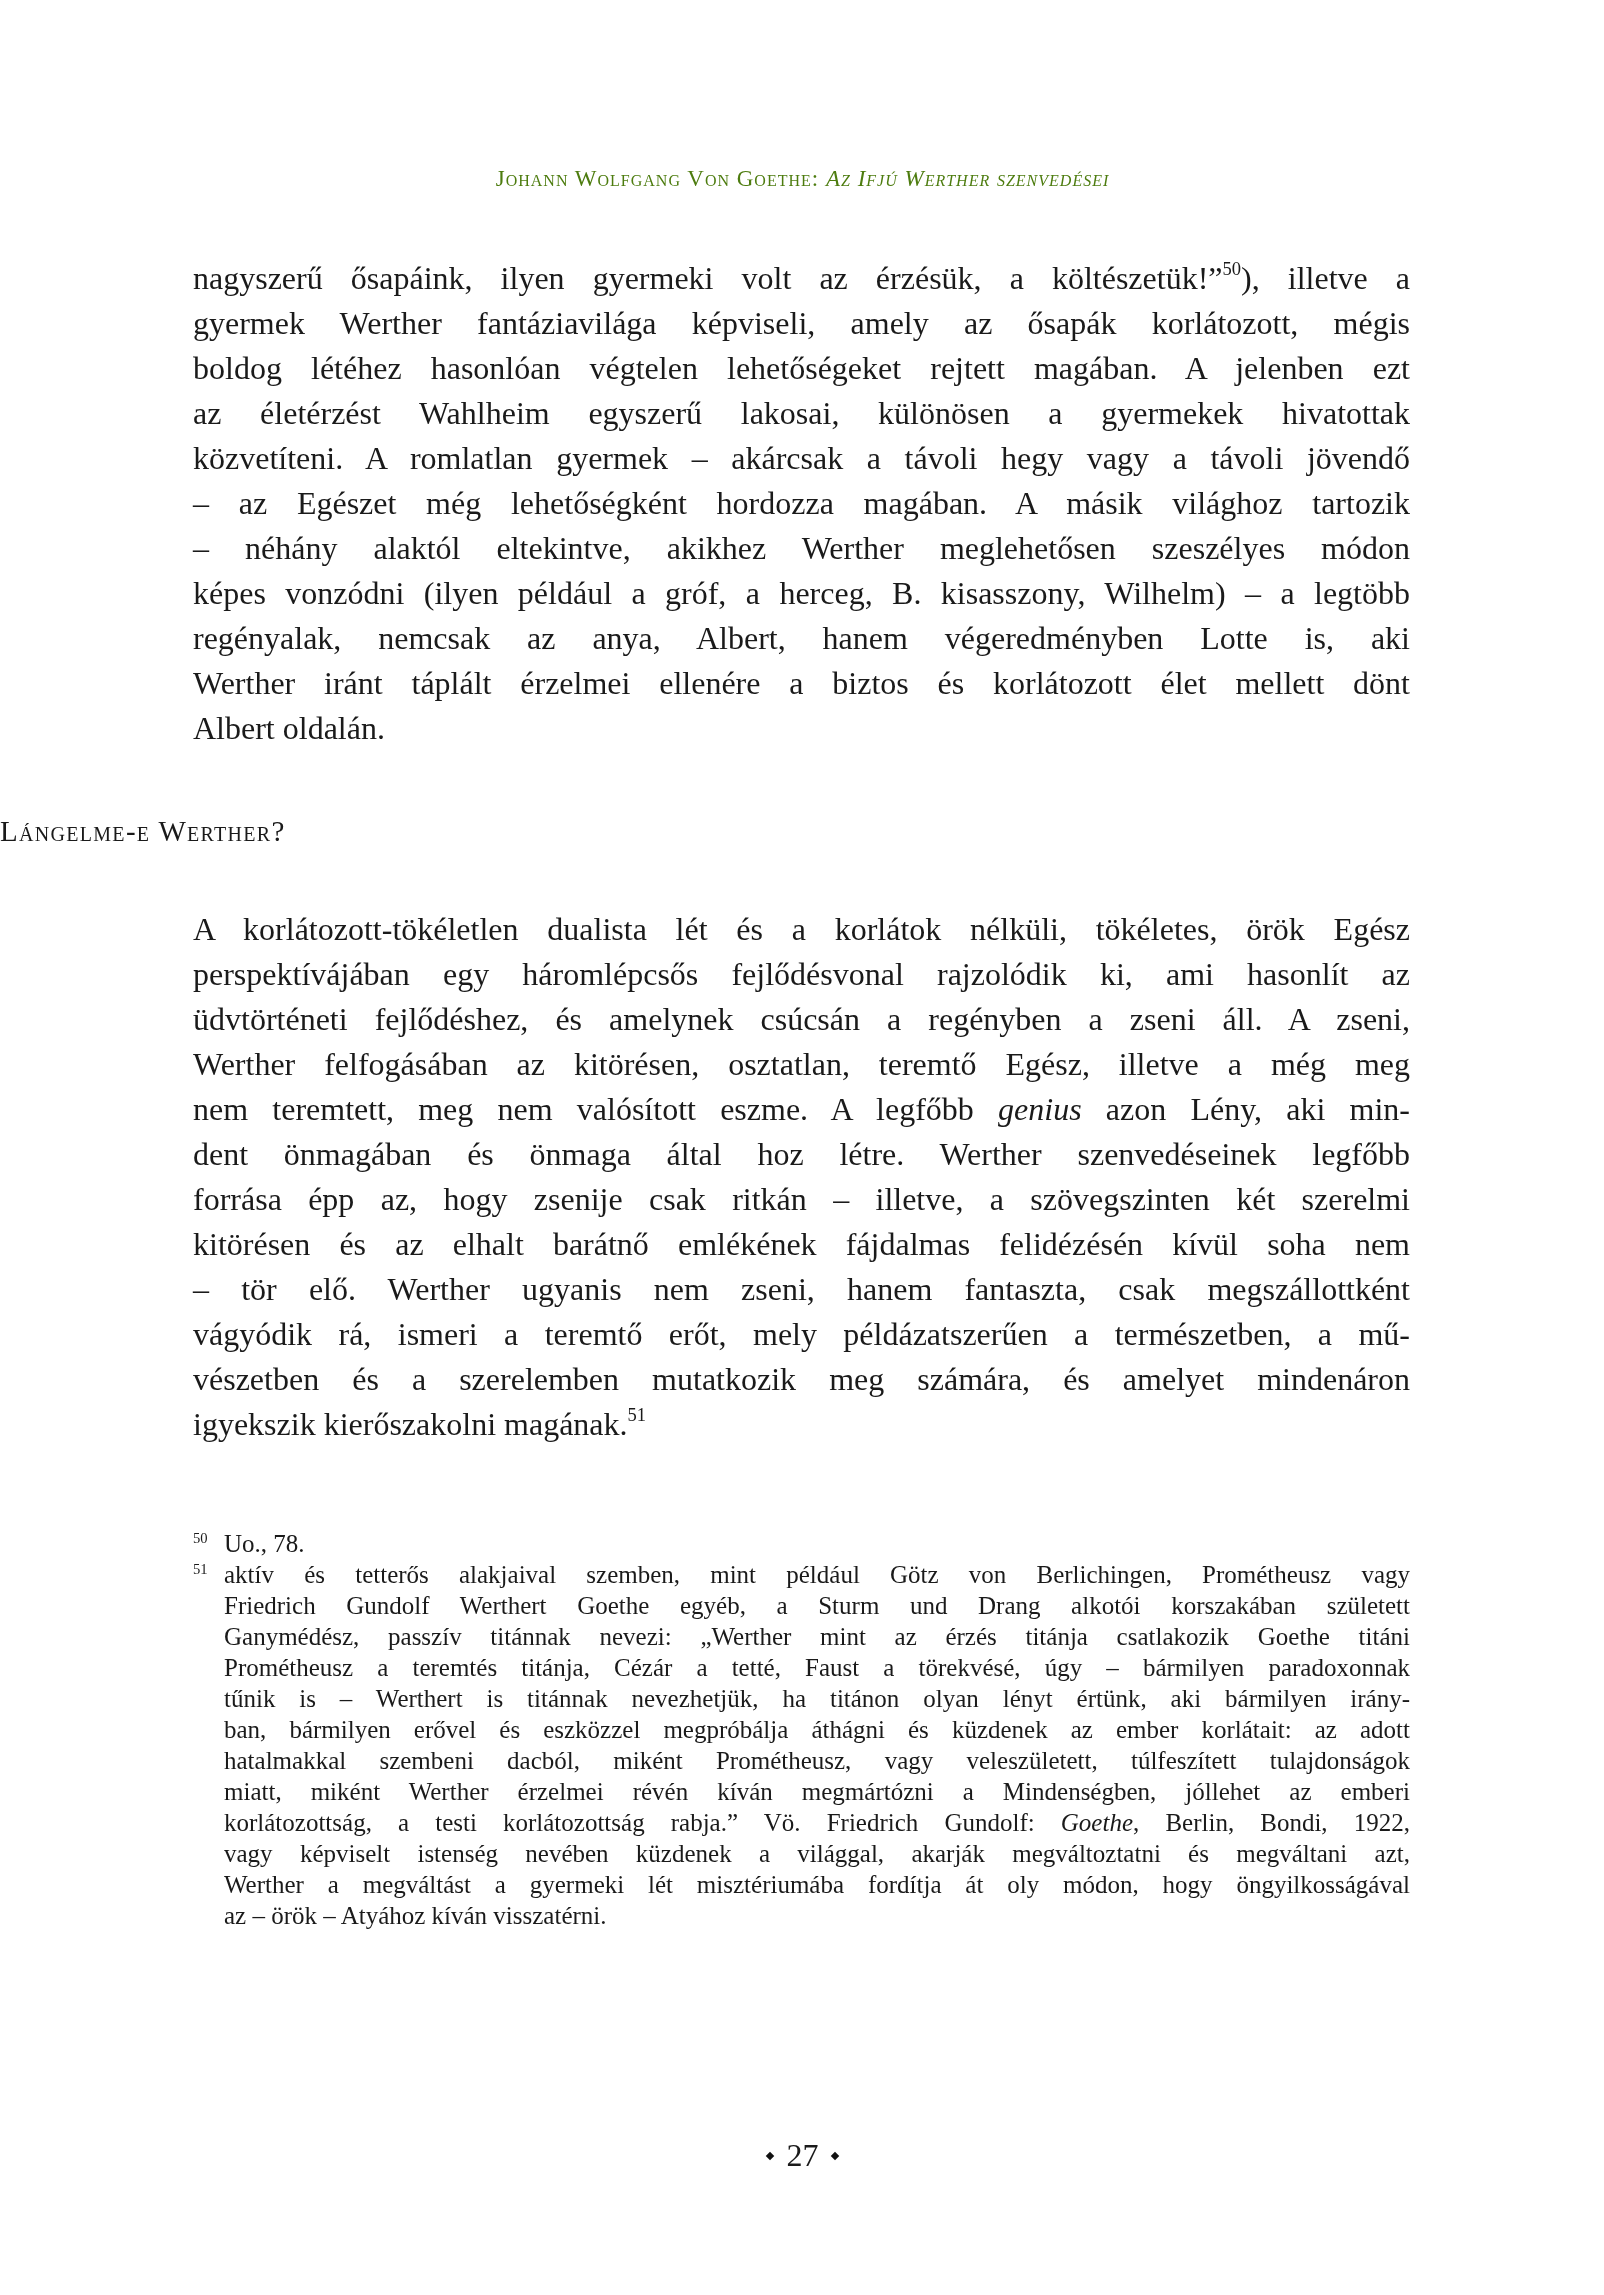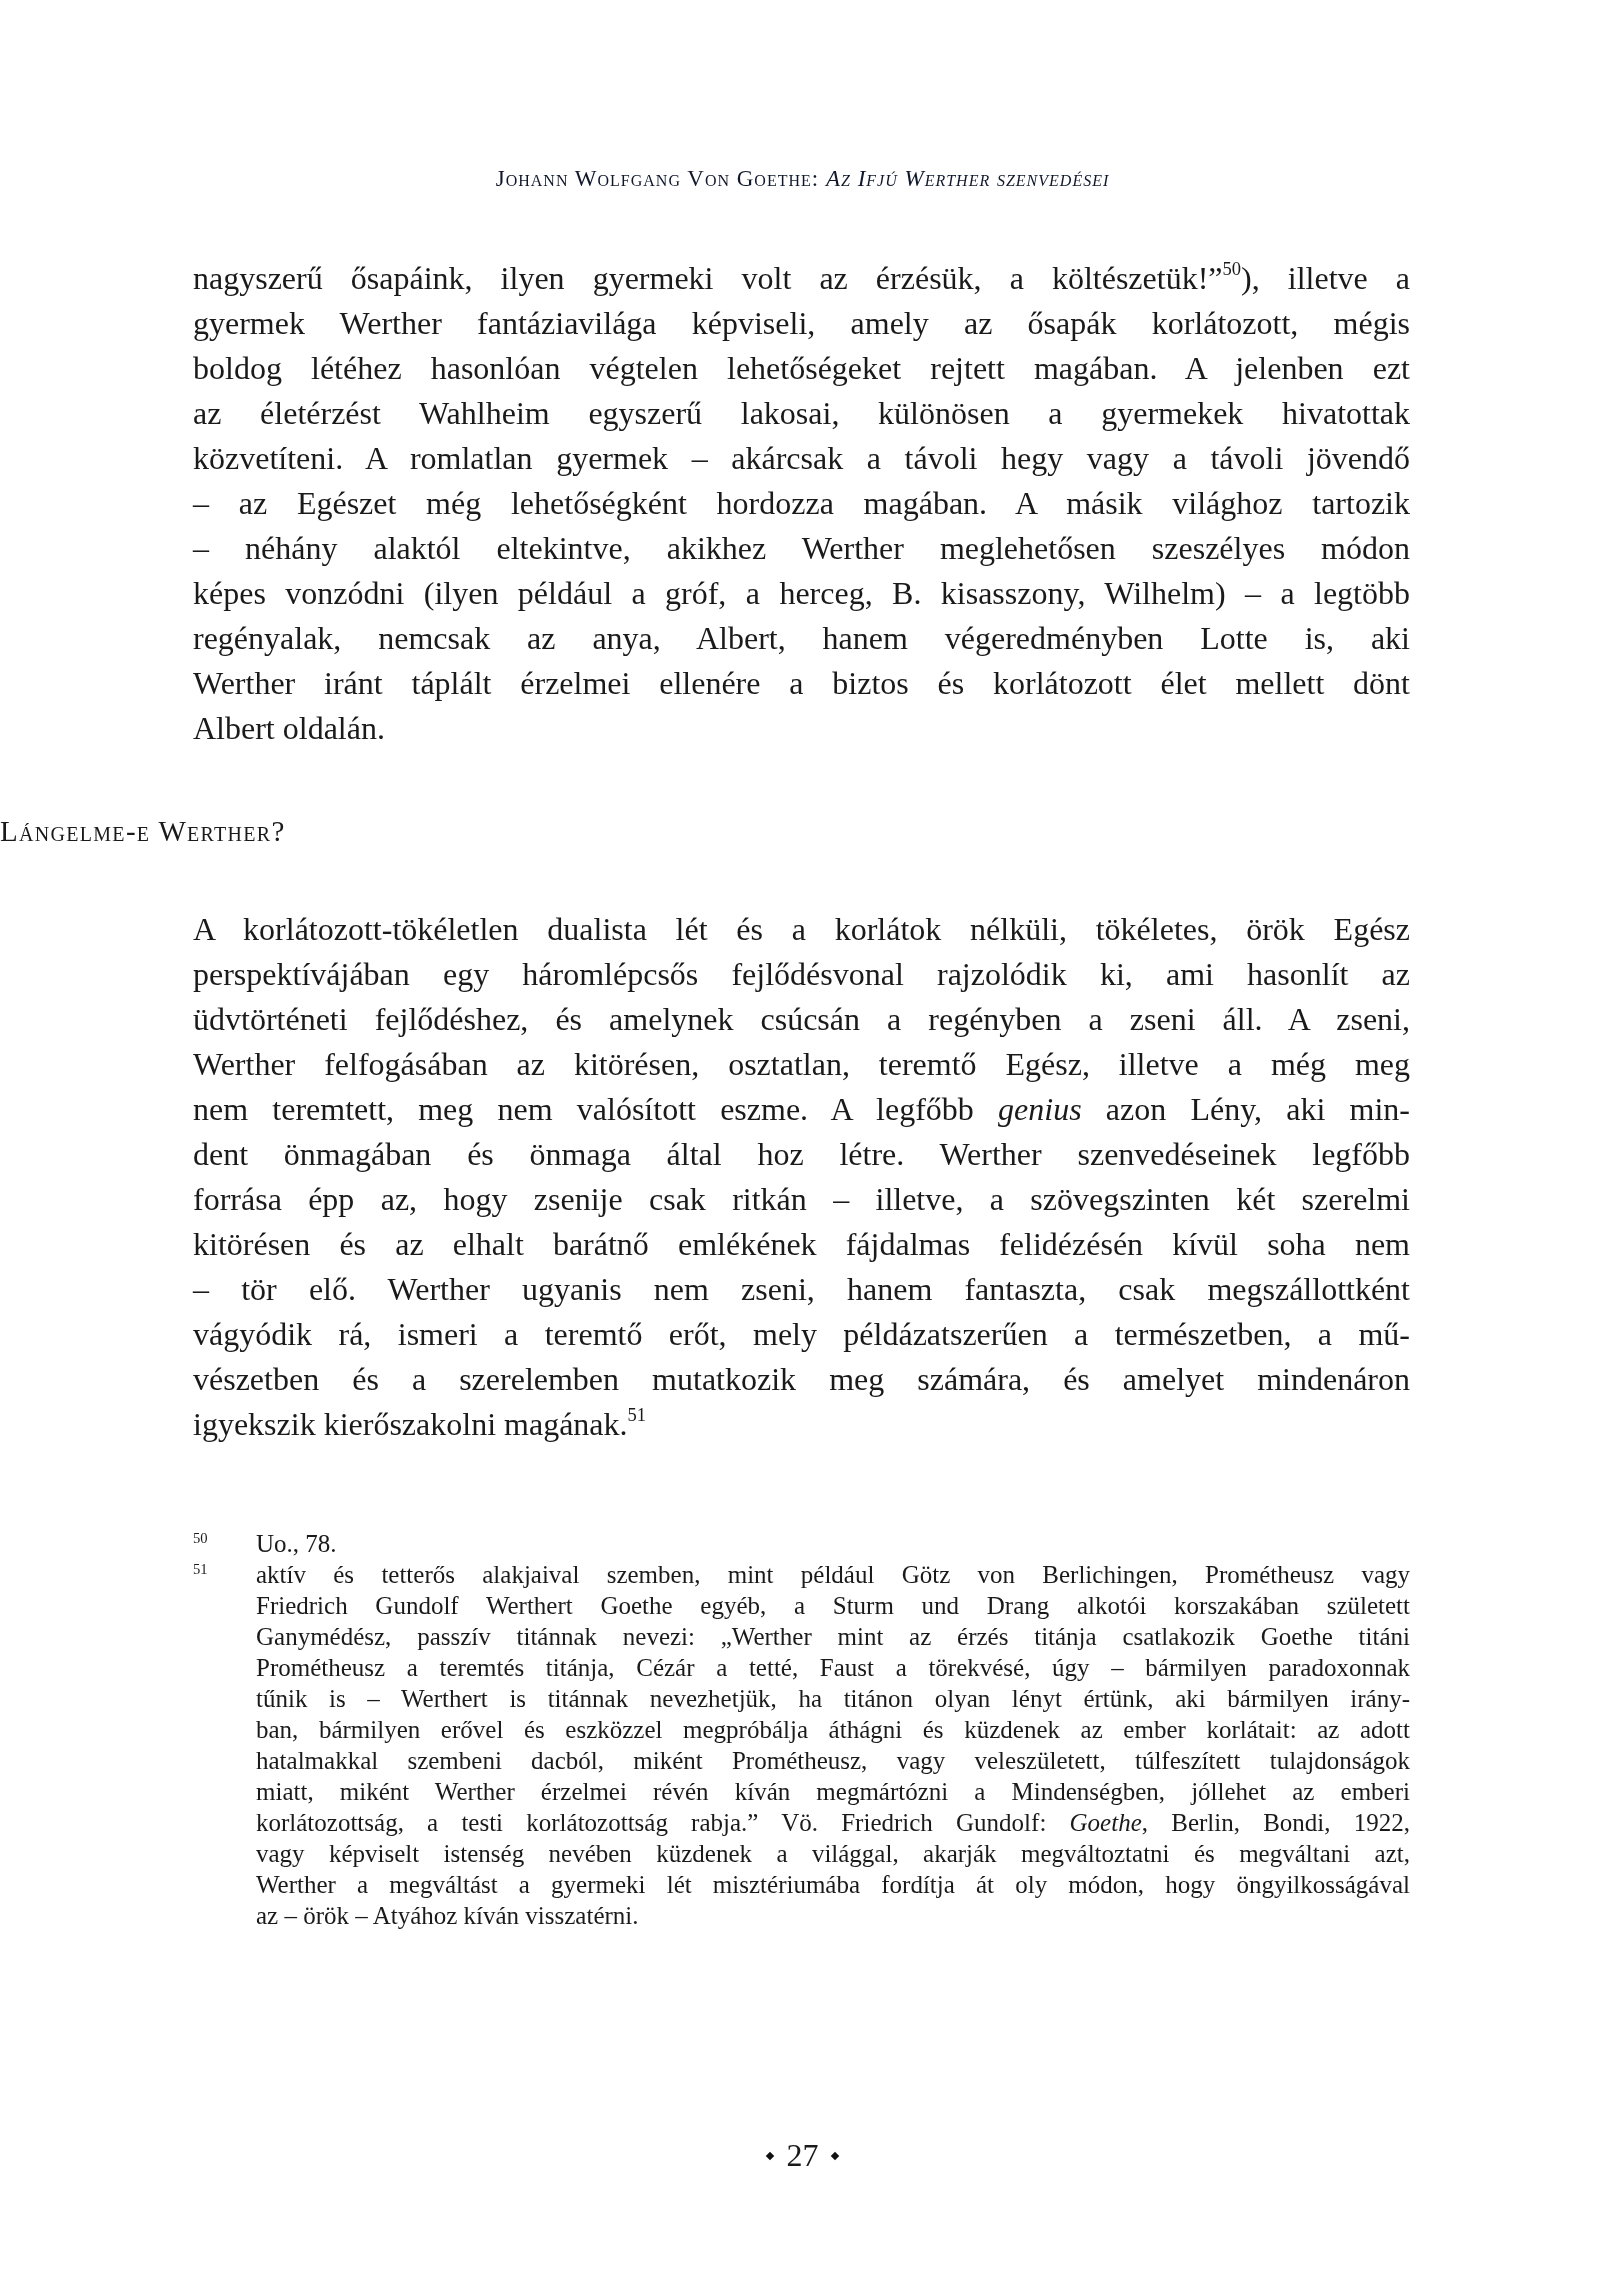--- a/index.html
+++ b/index.html
@@ -1,35 +1,35 @@
 <!DOCTYPE html>
 <html style="font-size:13.8px"><head>
 <meta charset="utf-8">
 <style>
   html, body { margin: 0; padding: 0; background: #ffffff; }
   body { width: 1605px; height: 2295px; position: relative; overflow: hidden;
          font-family: "Liberation Serif", "DejaVu Serif", serif; color: #1a1a1a; }
   .running-head { position: absolute; top: 166px; left: 0; width: 1605px; text-align: center;
-         font-size: 23px; letter-spacing: 1px; color: #0f172a; }
+         font-size: 23px; letter-spacing: 1px; color: #4d7c0f; }
   .running-head .sc { font-variant: small-caps; }
   .running-head .it { font-style: italic; font-variant: small-caps; }
   .body-text { position: absolute; left: 193px; width: 1217px; font-size: 32px; line-height: 45px;
          text-align: justify; text-align-last: left; hyphens: manual; }
   .p1 { top: 256px; }
   .section-title { position: absolute; top: 815px; left: 0; width: 1605px; text-align: left;
          font-size: 29px; font-variant: small-caps; letter-spacing: 1.3px; }
   .p2 { top: 907px; }
   .body-text .ln { display: block; text-align: justify; text-align-last: justify; white-space: nowrap; }
   .body-text .ln.last { text-align-last: left; }
   sup { font-size: 0.58em; vertical-align: 0; position: relative; top: -0.75em; line-height: 0; }
   em { font-style: italic; }
   .footnotes { position: absolute; top: 1528px; left: 193px; width: 1217px; font-size: 25px; line-height: 31px; }
   .fn { position: relative; padding-left: 31px; margin: 0; }
   .fn .fn-num { position: absolute; left: 0; top: 0; font-size: 14.6px; line-height: 1; padding-top: 3.4px; }
-  .fn .ln { display: block; text-align: justify; text-align-last: justify; white-space: nowrap; margin-left: 32px; }
+  .fn .ln { display: block; text-align: justify; text-align-last: justify; white-space: nowrap; }
   .fn .ln.last { text-align-last: left; }
   .page-number { position: absolute; top: 2137px; left: 0; width: 1605px; text-align: center; font-size: 32px; }
   .page-number .dot { display: inline-block; width: 6px; height: 6px; background: #111; transform: rotate(45deg);
          vertical-align: middle; margin: 0 13.8px; position: relative; top: -2.6px; }
 </style>
 </head>
 <body>
 
 <div class="running-head">
   <span class="sc">Johann Wolfgang Von Goethe:</span>

